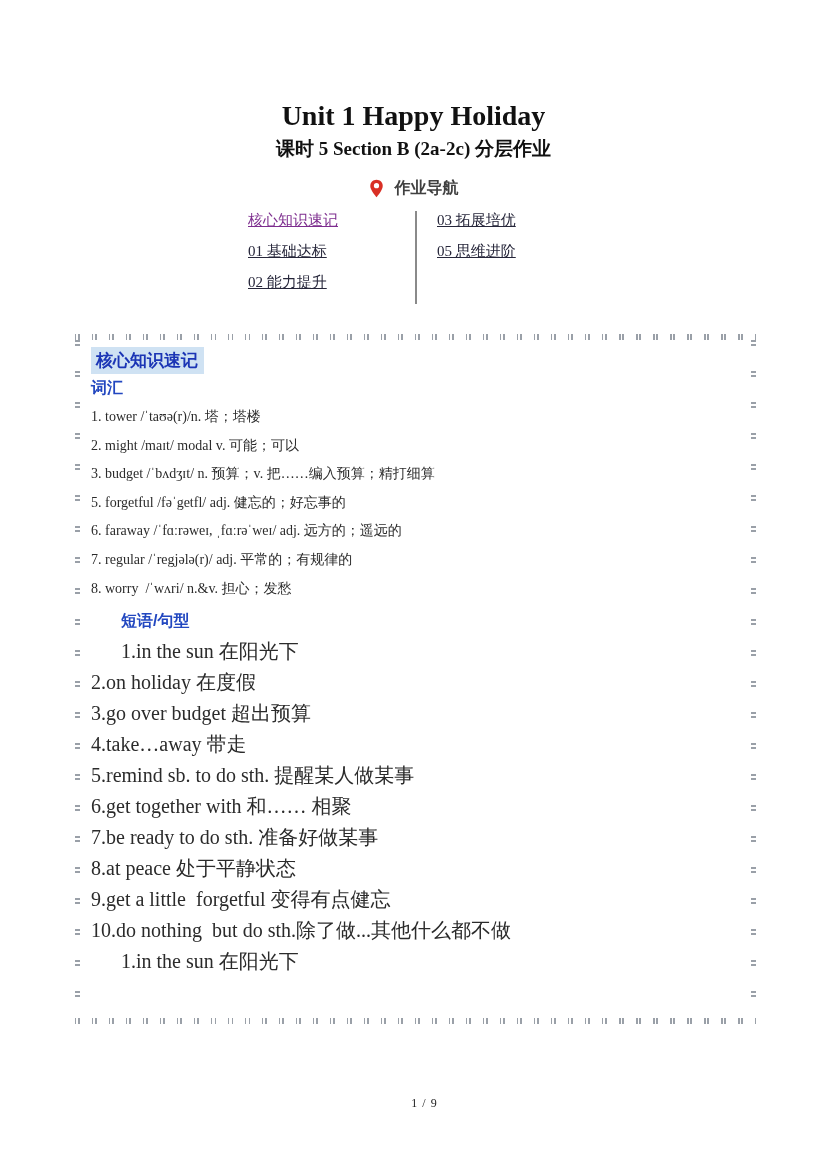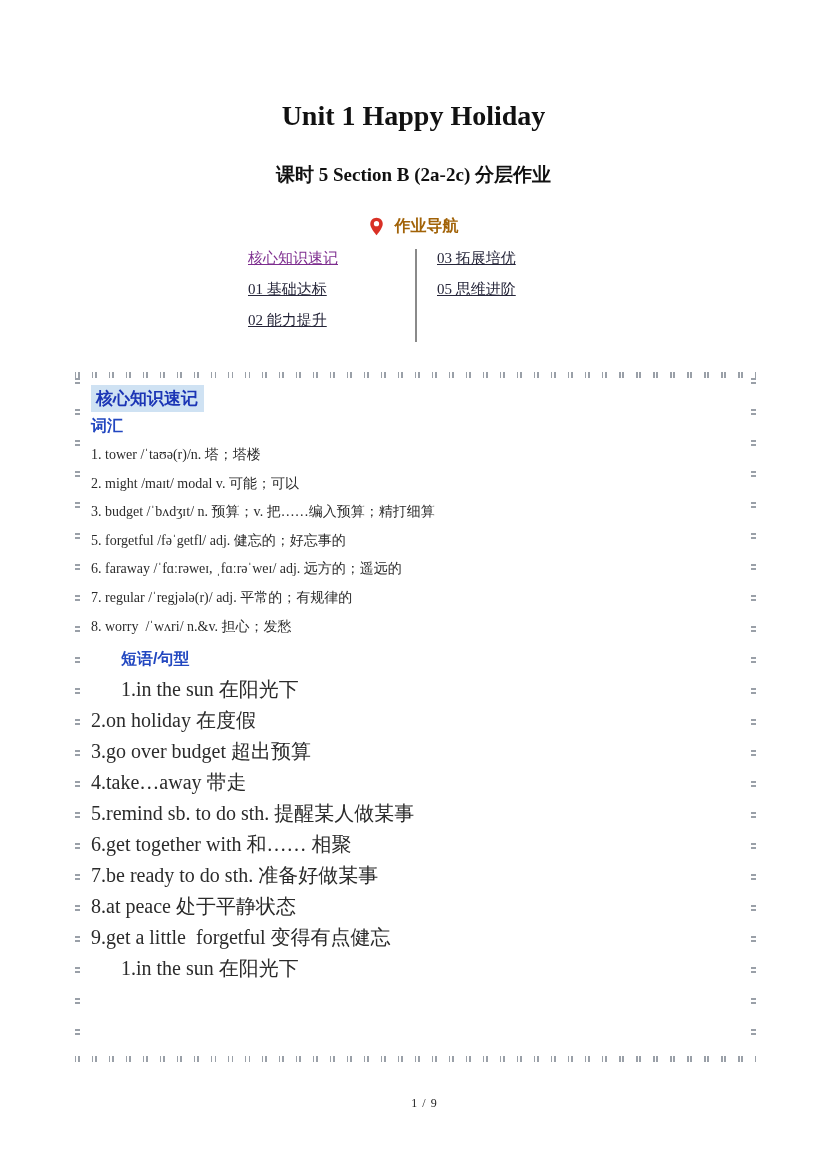--- a/index.html
+++ b/index.html
@@ -9,28 +9,28 @@
     background:#ffffff; overflow:hidden;
     font-family:"Liberation Serif","DejaVu Serif",serif; color:#222;
   }
   
   .doc-title {
     padding-top:100px; text-align:center;
     font-size:28px; font-weight:bold; color:#111;
     font-family:"Liberation Serif","DejaVu Serif",serif;
   }
   .doc-subtitle {
-    margin-top:30px; text-align:center;
+    margin-top:4px; text-align:center;
     font-size:19px; font-weight:bold; color:#111;
   }
   
   .nav-heading {
-    margin-top:28px; display:flex; justify-content:center; align-items:center; gap:11px;
+    margin-top:16px; display:flex; justify-content:center; align-items:center; gap:11px;
     font-family:"Liberation Sans","DejaVu Sans",sans-serif;
-    font-size:16px; font-weight:bold; color:#a16207;
+    font-size:16px; font-weight:bold; color:#404040;
   }
   .pin-icon { width:15px; height:19px; display:inline-block; }
   
   .nav-table { display:flex; margin:12px 0 0 248px; }
   .nav-col { display:flex; flex-direction:column; }
   .nav-col.left  { width:167px; }
   .nav-divider { width:2px; background:#8a8a8a; margin-right:20px; }
   .nav-link {
     font-size:15px; color:#26263a; text-decoration:underline;
     line-height:19px; margin-bottom:12px; cursor:pointer; width:max-content;
@@ -130,19 +130,20 @@
     <div class="phrase-list">
         <div class="kb-line indent">1.in the sun 在阳光下</div>
         <div class="kb-line">2.on holiday 在度假</div>
         <div class="kb-line">3.go over budget 超出预算</div>
         <div class="kb-line">4.take…away 带走</div>
         <div class="kb-line">5.remind sb. to do sth. 提醒某人做某事</div>
         <div class="kb-line">6.get together with 和…… 相聚</div>
         <div class="kb-line">7.be ready to do sth. 准备好做某事</div>
         <div class="kb-line">8.at peace 处于平静状态</div>
         <div class="kb-line">9.get a little  forgetful 变得有点健忘</div>
+        <div class="kb-line">10.do nothing  but do sth.除了做...其他什么都不做</div>
         <div class="kb-line indent">1.in the sun 在阳光下</div>
       </div>
   </div>
 
   <div class="page-footer">1 / 9</div>
 
 </div>
 
 </body></html>

